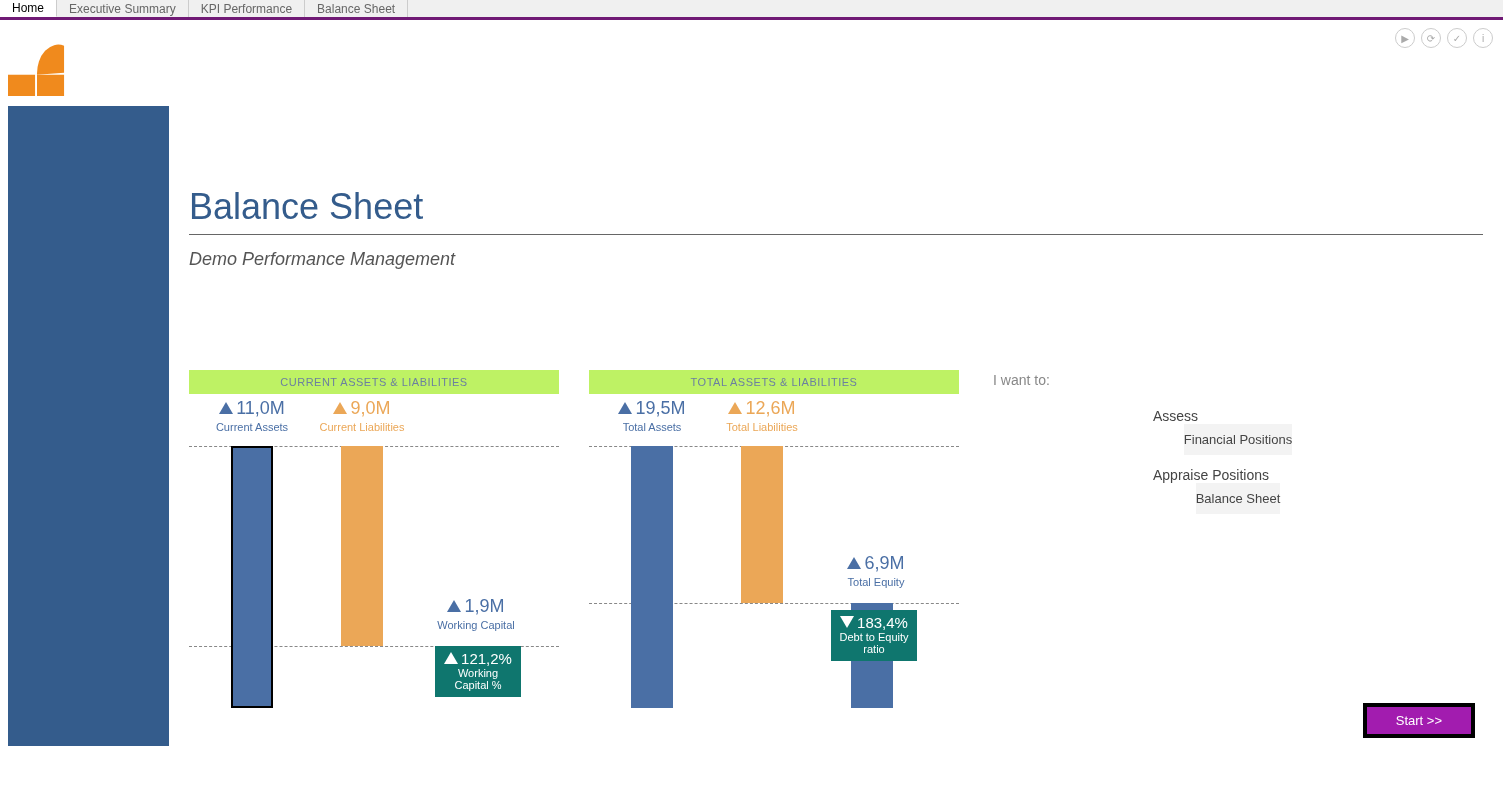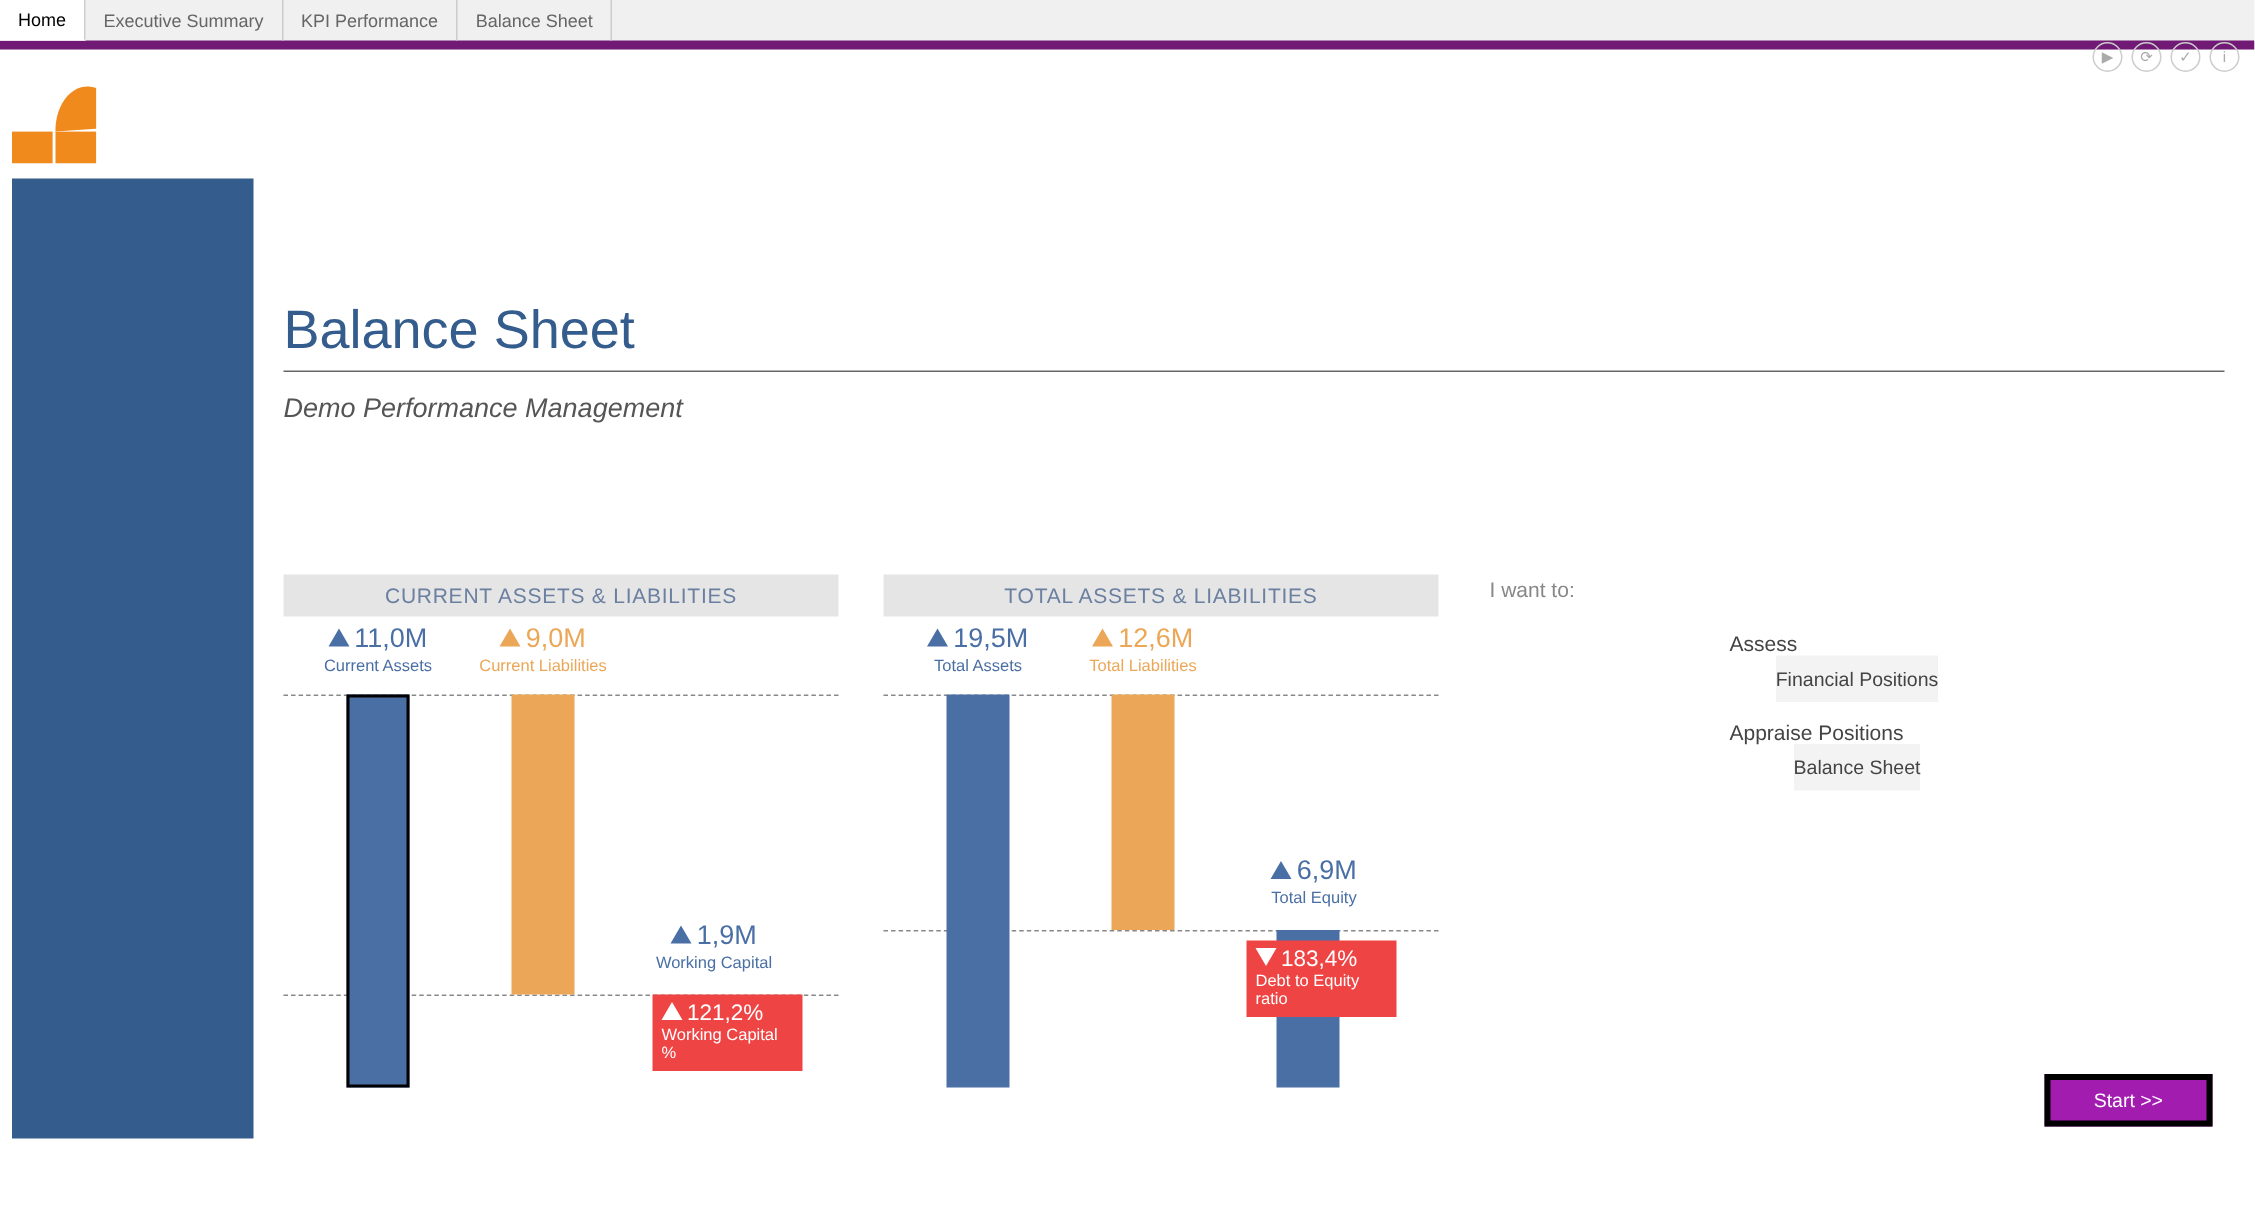--- a/index.html
+++ b/index.html
@@ -1,19 +1,19 @@
 <!DOCTYPE html>
 <html><head>
 <meta charset="utf-8">
 <style>
   * { box-sizing: border-box; margin: 0; padding: 0; }
   body { font-family: "Segoe UI", Arial, sans-serif; background: #fff; width: 1503px; height: 807px; overflow: hidden; color: #333; }
   
   
-  .tab-strip { display: flex; background: #f0f0f0; border-bottom: 6px solid #701a75; height: 33px; font-size: 12px; color: #666; }
+  .tab-strip { display: flex; background: #f0f0f0; border-bottom: 3px solid #701a75; height: 20px; font-size: 12px; color: #666; }
   .tab-strip .tab { padding: 2px 12px; border-right: 1px solid #ccc; cursor: pointer; display: flex; align-items: center; }
   .tab-strip .tab.active { background: #fff; color: #000; border-bottom: 1px solid #fff; }
   .tab-strip .spacer { flex: 1; }
   
   
   .toolbar-icons { position: absolute; top: 28px; right: 10px; display: flex; gap: 6px; }
   .toolbar-icons .ticon { width: 20px; height: 20px; border: 1px solid #ccc; border-radius: 50%; display:flex; align-items:center; justify-content:center; font-size:10px; color:#aaa; cursor:pointer; }
   
   
   .logo-area { display: flex; align-items: center; padding: 18px 8px 10px 8px; }
@@ -25,42 +25,42 @@
   
   .page { display: flex; }
   .sidebar { width: 188px; height: 640px; background: #345c8c; margin-left: 8px; }
   .content { flex:1; padding-left: 20px; padding-right: 20px; position: relative; }
   .page-title { font-size: 36px; color: #345c8c; font-weight: 400; margin-top: 80px; }
   .title-rule { border: none; border-top: 1px solid #666; margin-top: 6px; margin-bottom: 14px; }
   .subtitle { font-size: 18px; color: #555; font-style: italic; }
   
   .panels { display: flex; margin-top: 100px; gap: 30px; }
   .chart-panel { width: 370px; }
-  .panel-header { background: #e5e5e5; text-align: center; font-size: 14px; color: #6b7fa0; letter-spacing: 0.5px; padding: 6px 0; margin-bottom: 4px; }
+  .panel-header { background: #bef264; text-align: center; font-size: 11px; color: #6b7fa0; letter-spacing: 0.5px; padding: 6px 0; margin-bottom: 4px; }
   
   .chart-body { position: relative; height: 310px; }
   .metric { position: absolute; text-align: center; width: 110px; }
   .metric .val { font-size: 18px; font-weight: 500; }
   .metric .lbl { font-size: 11px; line-height: 1.2; margin-top: 2px; }
   .tri-up { display:inline-block; width:0; height:0; border-left:7px solid transparent; border-right:7px solid transparent; border-bottom:12px solid; margin-right:3px; vertical-align:baseline; }
   .tri-down { display:inline-block; width:0; height:0; border-left:7px solid transparent; border-right:7px solid transparent; border-top:12px solid; margin-right:3px; vertical-align:baseline; }
   .c-blue { color:#4a6fa5; }
   .c-orange { color:#eba757; }
   .tri-up.c-blue { border-bottom-color:#4a6fa5; }
   .tri-up.c-orange { border-bottom-color:#eba757; }
   .tri-down.c-white { border-top-color:#fff; }
   
   .dashed { position:absolute; left:0; right:0; border-top:1px dashed #888; }
   
   .bar { position:absolute; width:42px; }
   .bar.blue { background:#4a6fa5; }
   .bar.blue-outline { background:#4a6fa5; border:2px solid #000; }
   .bar.orange { background:#eba757; }
   
-  .box-metric { position:absolute; background:#ef4444; color:#fff; font-size:11px; padding:4px 6px 6px 6px; width:100px; }
+  .box-metric { position:absolute; background:#0f766e; color:#fff; text-align:center; font-size:11px; padding:4px 6px 6px 6px; width:86px; }
   .box-metric .bval { font-size:15px; font-weight:500; }
   
   
   .right-panel { width: 490px; margin-left: 4px; }
   .right-panel .rp-title { color:#888; font-size:14px; margin-bottom:20px; padding-top:2px; }
   .rp-row { display:flex; align-items:center; margin-bottom:12px;flex-direction:column; }
   .rp-row .rp-label { width:170px; font-size:14px; color:#444; }
   .rp-row .rp-box { flex:1; background:#f3f3f3; text-align:center; padding:8px 0; font-size:13px; color:#444; }
   
   .start-btn { position:absolute; right:28px; bottom:8px; background:#a21caf; color:#fff; border:4px solid #000000; padding:6px 29px; font-size:13px; cursor:pointer; }

